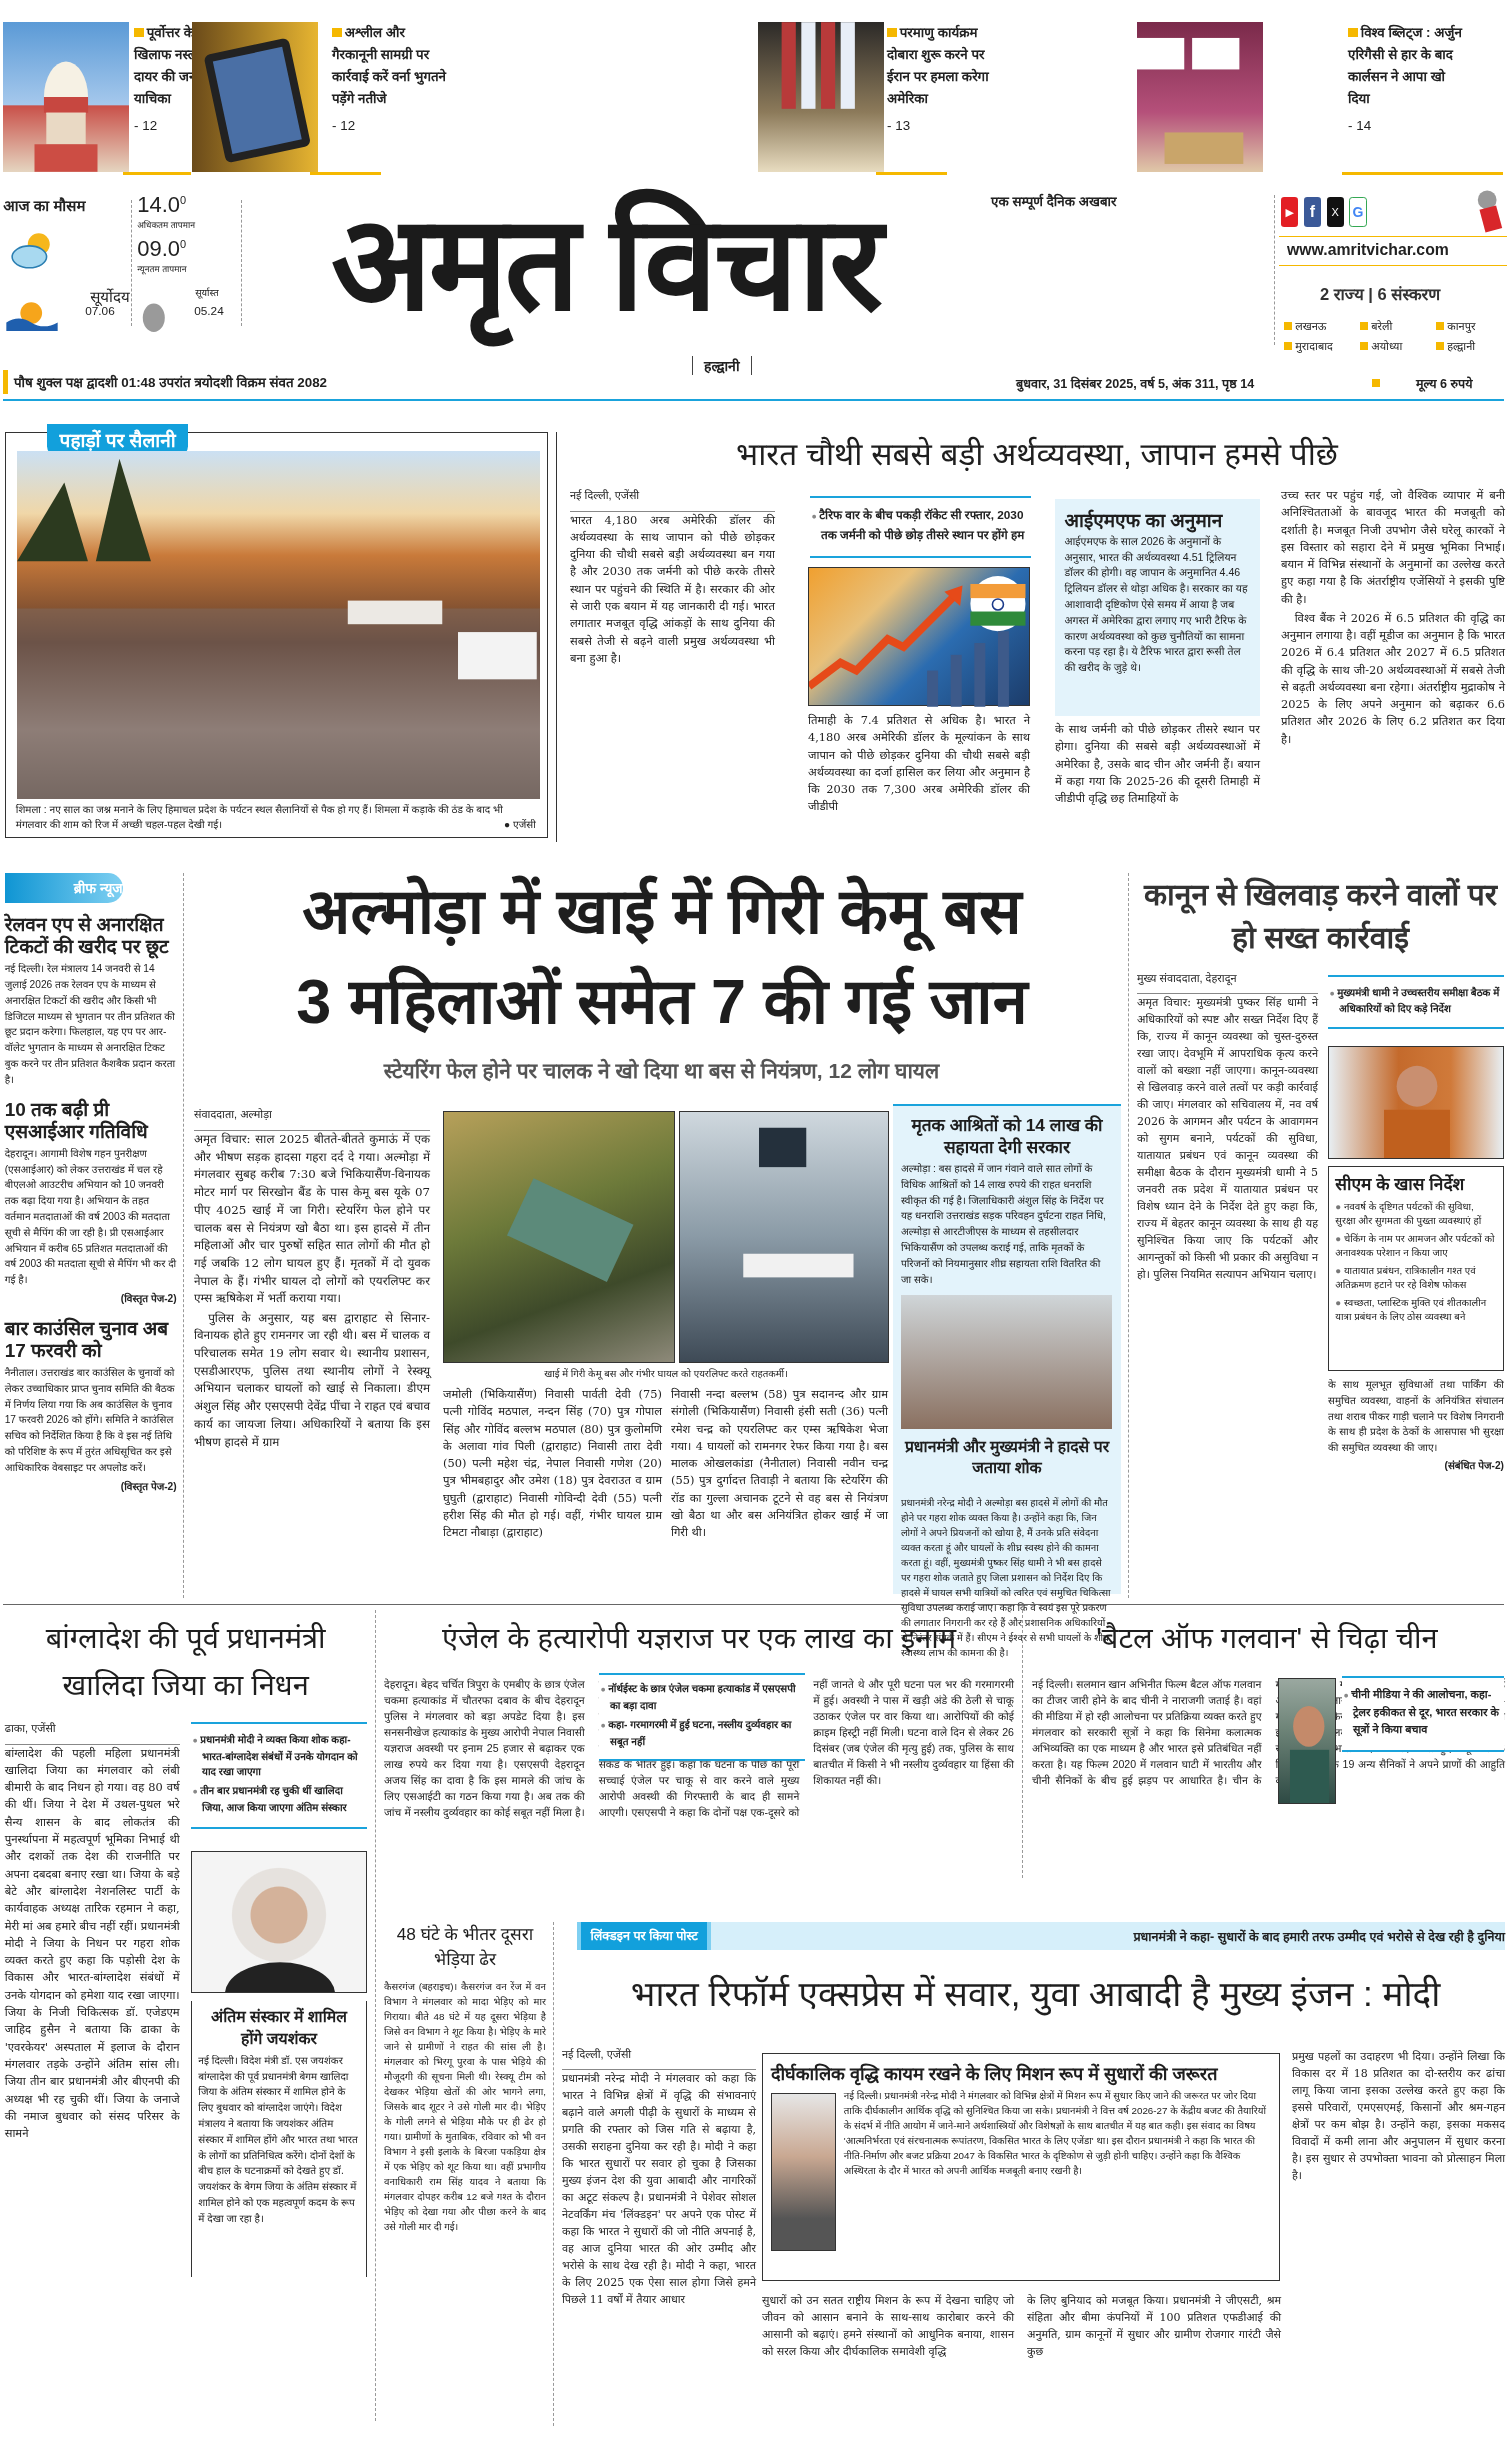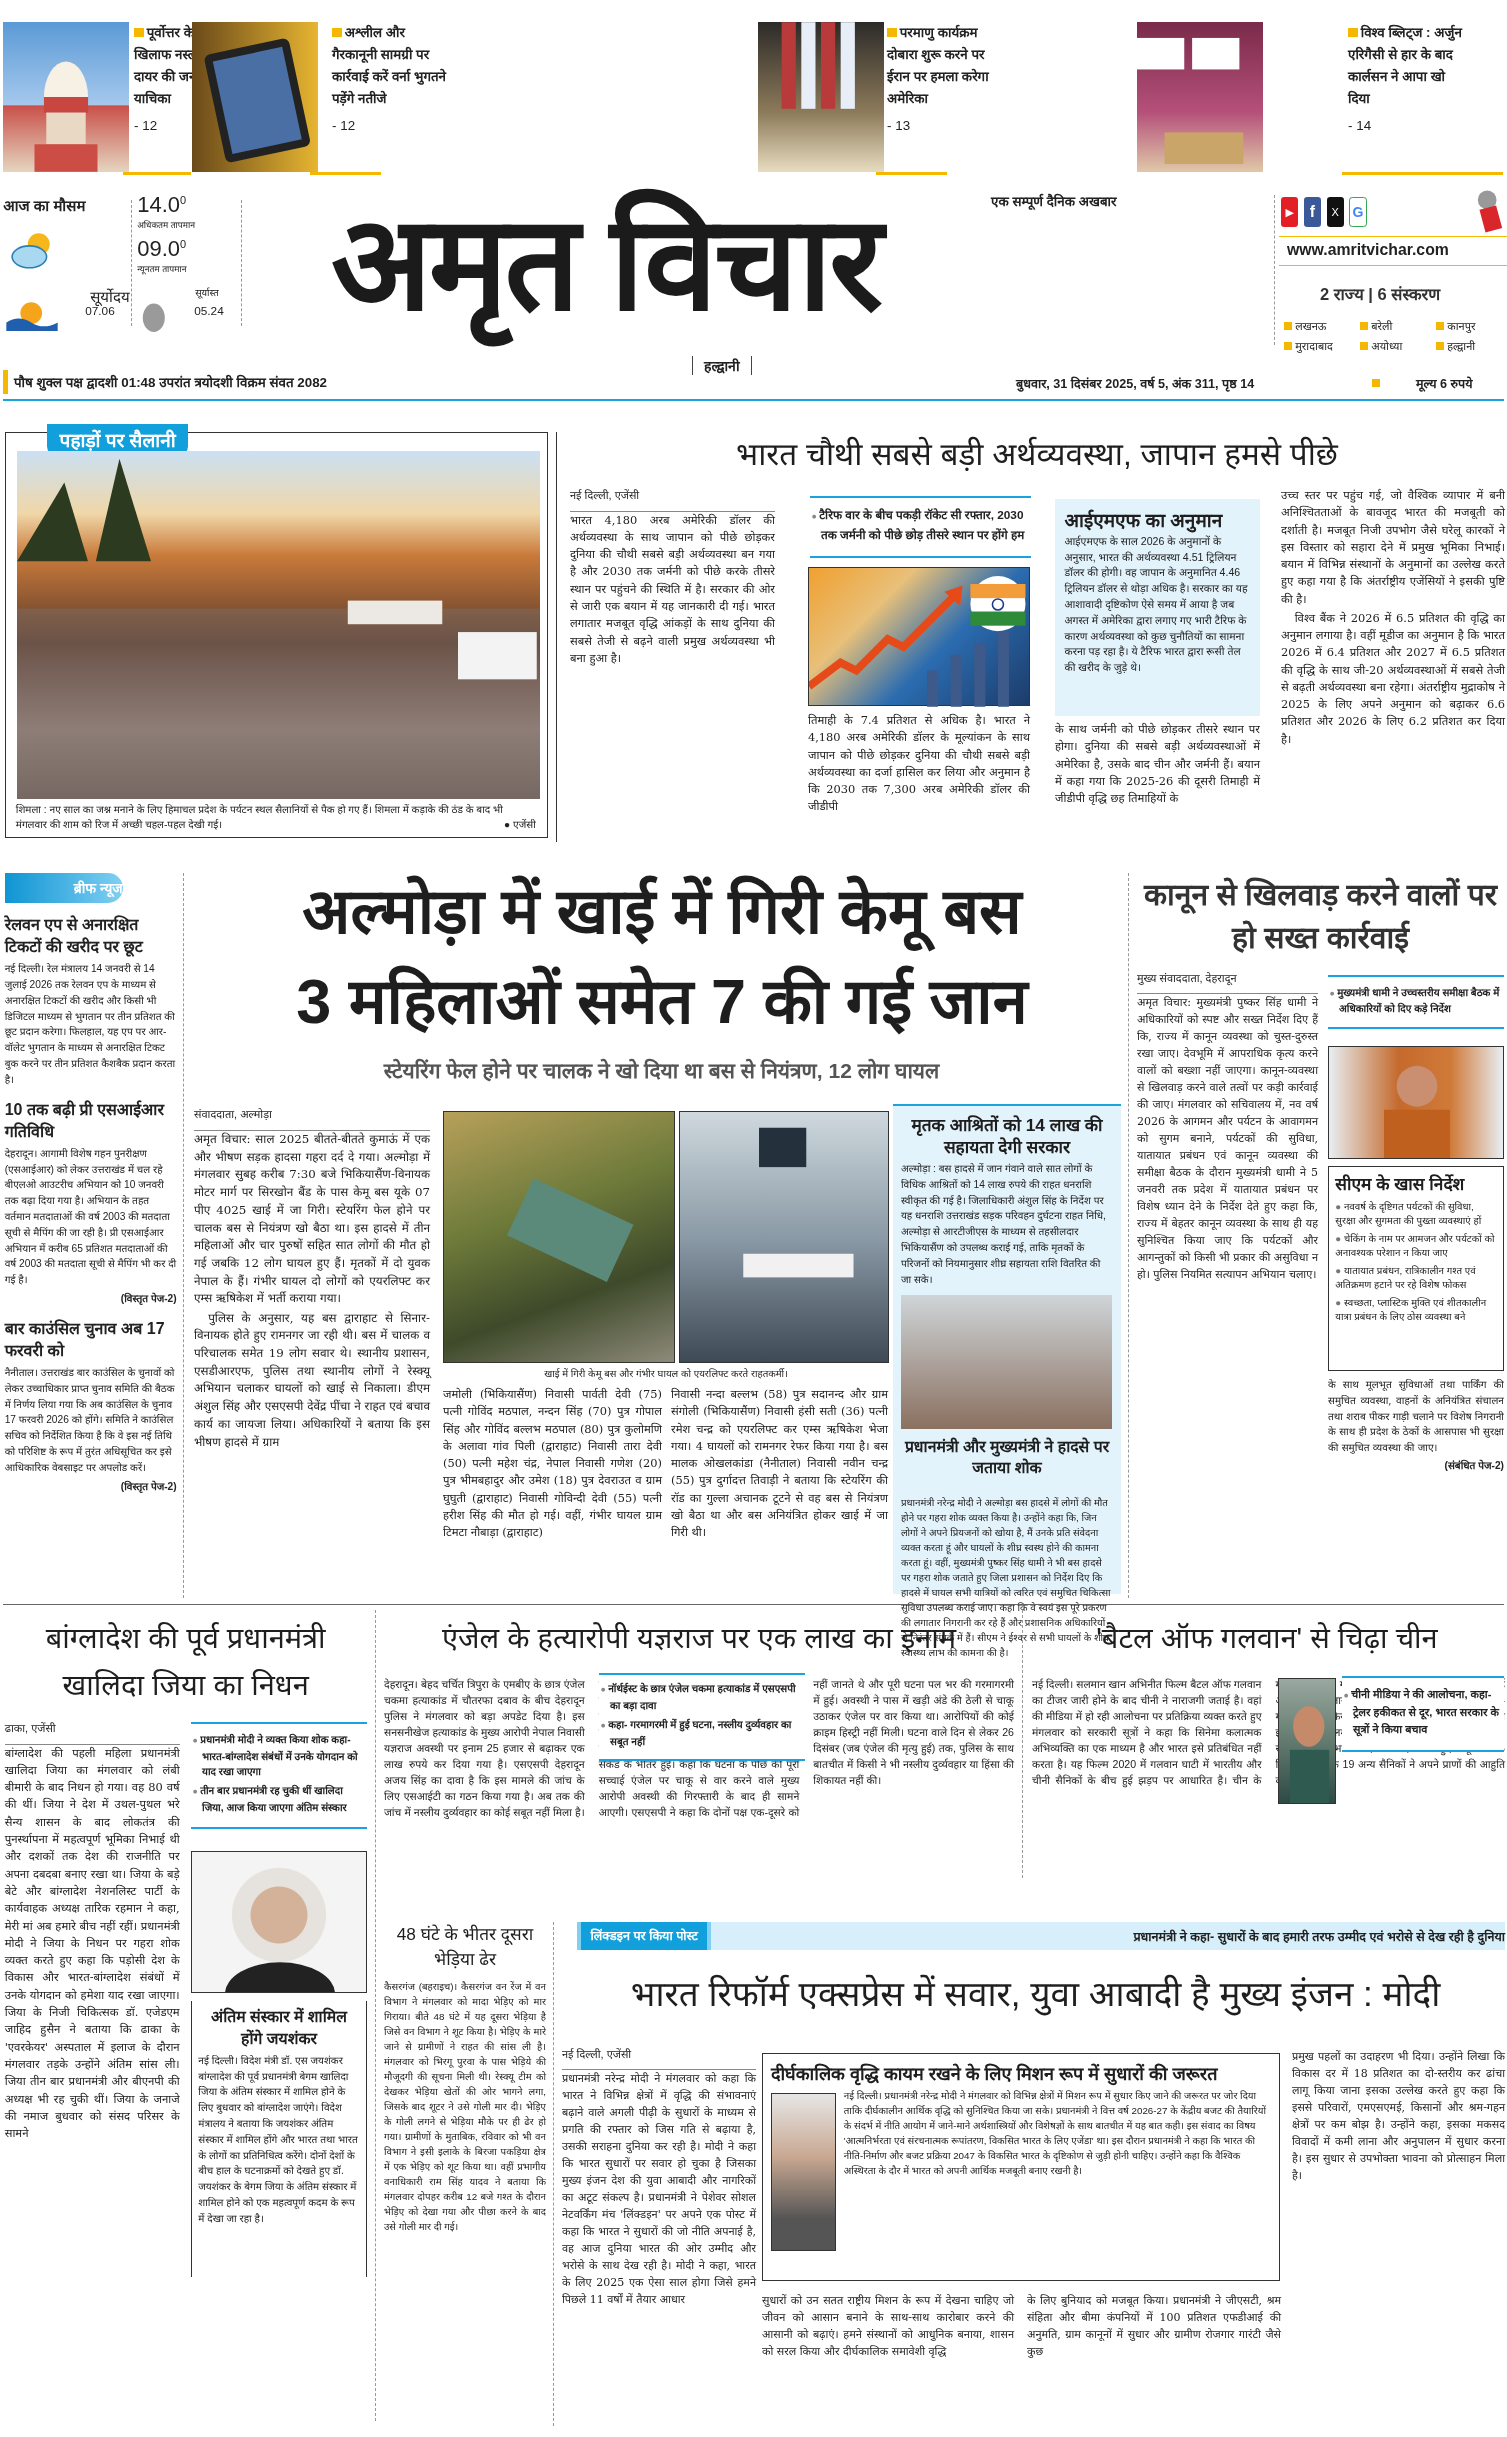--- a/index.html
+++ b/index.html
@@ -14,21 +14,21 @@
 .col-text p{margin-bottom:1.6px;text-indent:0}
 .byline{font-size:11px;border-bottom:0.8px solid #888;padding-bottom:6.3px;margin-bottom:0;font-family:"Liberation Sans",sans-serif}
 .hl{font-family:"Liberation Sans",sans-serif;font-weight:bold;color:#1e1e1e}
 .blue-rule{border-top:2.4px solid #1aa3dc}
 .bullet-box{padding:7.9px 0;border-top:2.4px solid #1aa3dc;border-bottom:2.4px solid #1aa3dc;font-family:"Liberation Sans",sans-serif;font-weight:bold;font-size:11.8px;line-height:19px}
 .bullet-box div{padding-left:11px;text-indent:-9.5px;margin-bottom:3.2px}
 .bullet-box div::before{content:"● ";color:#888;font-size:8.7px}
 .vdash{position:absolute;border-left:0.8px dashed #999}
 .photo{position:absolute;overflow:hidden;border:0.8px solid #333}
 .sq-y{display:inline-block;width:7.9px;height:7.9px;background:#f5b800;margin:0 3.2px}
-.brief h3{font-family:"Liberation Sans",sans-serif;font-weight:bold;font-size:16px;line-height:22px;margin-bottom:3.2px}
+.brief h3{font-family:"Liberation Sans",sans-serif;font-weight:bold;font-size:19px;line-height:22px;margin-bottom:3.2px}
 .brief p{font-family:"Liberation Sans",sans-serif;font-size:10.2px;line-height:15.8px;margin-bottom:3.2px}
 .brief .more{text-align:right;font-weight:bold}
 </style>
 </head>
 <body>
 
 <div class="teaser-img" style="left:3.2px;width:126px;background:linear-gradient(#5b9ad6,#a5c8ec 55%,#c9514a 56%,#e5d5c0)">
   <svg width="126" height="150" viewBox="0 0 160 190">
       <ellipse cx="80" cy="95" rx="28" ry="45" fill="#f6f1e4"></ellipse>
       <rect x="52" y="95" width="56" height="20" fill="#c74740"></rect>

